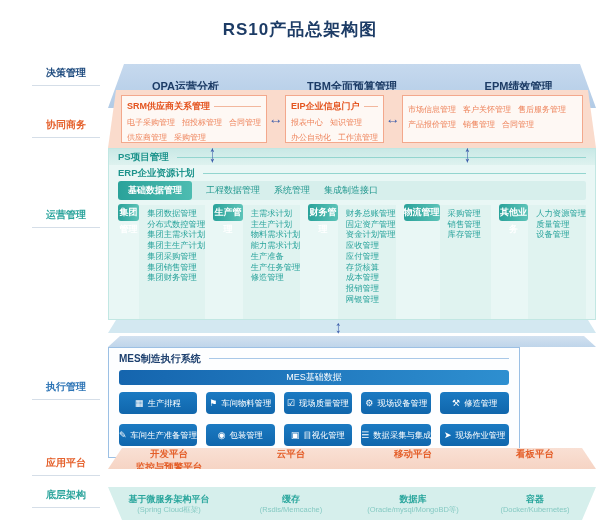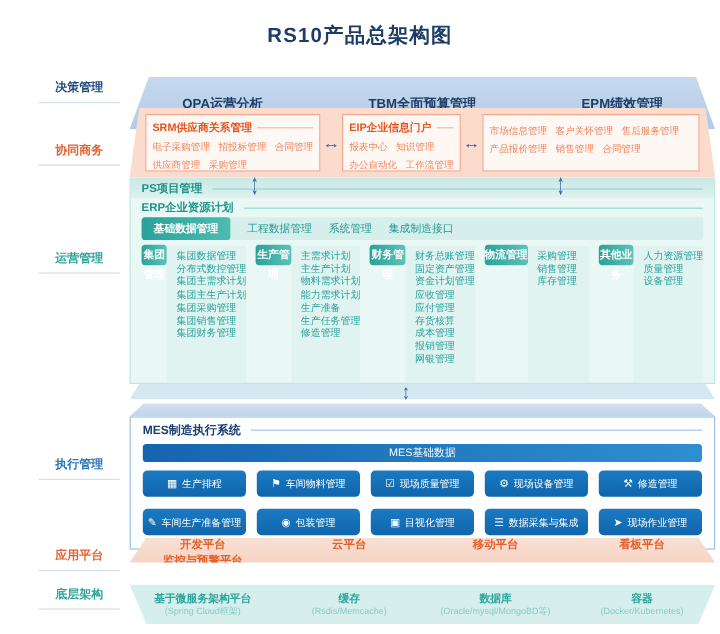--- a/index.html
+++ b/index.html
@@ -59,21 +59,21 @@
               border-radius:3px;}
   .col-body{flex:1;background:#e0f3f0;margin-top:1px;padding:3px 0 0 8px;font-size:8.3px;
             color:#2aa49c;line-height:10.7px;white-space:nowrap;}
   .erp-base{position:absolute;left:108px;width:488px;top:320px;height:13px;background:#d3e8f1;
     clip-path:polygon(8px 0,calc(100% - 8px) 0,100% 100%,0 100%);}
 
   
   .mes-lid{position:absolute;left:108px;width:488px;top:336px;height:11px;
     background:linear-gradient(180deg,#d2e1f0,#bfd5ea);
     clip-path:polygon(12px 0,calc(100% - 12px) 0,100% 100%,0 100%);}
-  .mes-box{position:absolute;left:108px;width:488px;top:347px;height:111px;box-sizing:border-box;
+  .mes-box{position:absolute;left:108px;width:412px;top:347px;height:111px;box-sizing:border-box;
     background:#fdfeff;border:1px solid #9cc0e4;padding:3px 10px 0;}
   .mes-title-row{display:flex;align-items:center;height:15px;}
   .mes-title{font-size:10px;font-weight:bold;color:#1c3f6e;white-space:nowrap;}
   .rule-blue{flex:1;height:1px;background:#a9c8e8;margin-left:8px;}
   .mes-bar{height:15px;line-height:15px;border-radius:3px;text-align:center;color:#fff;
            font-size:9px;background:linear-gradient(90deg,#1565ae,#2e8fd0);margin:4px 0 7px;}
   .mes-grid{display:grid;grid-template-columns:repeat(5,1fr);gap:10px 9px;}
   .mes-btn{height:22px;border-radius:4px;color:#fff;font-size:8.3px;white-space:nowrap;
            background:linear-gradient(180deg,#1b7ac2,#1066ac);
            display:flex;align-items:center;justify-content:center;gap:4px;}

